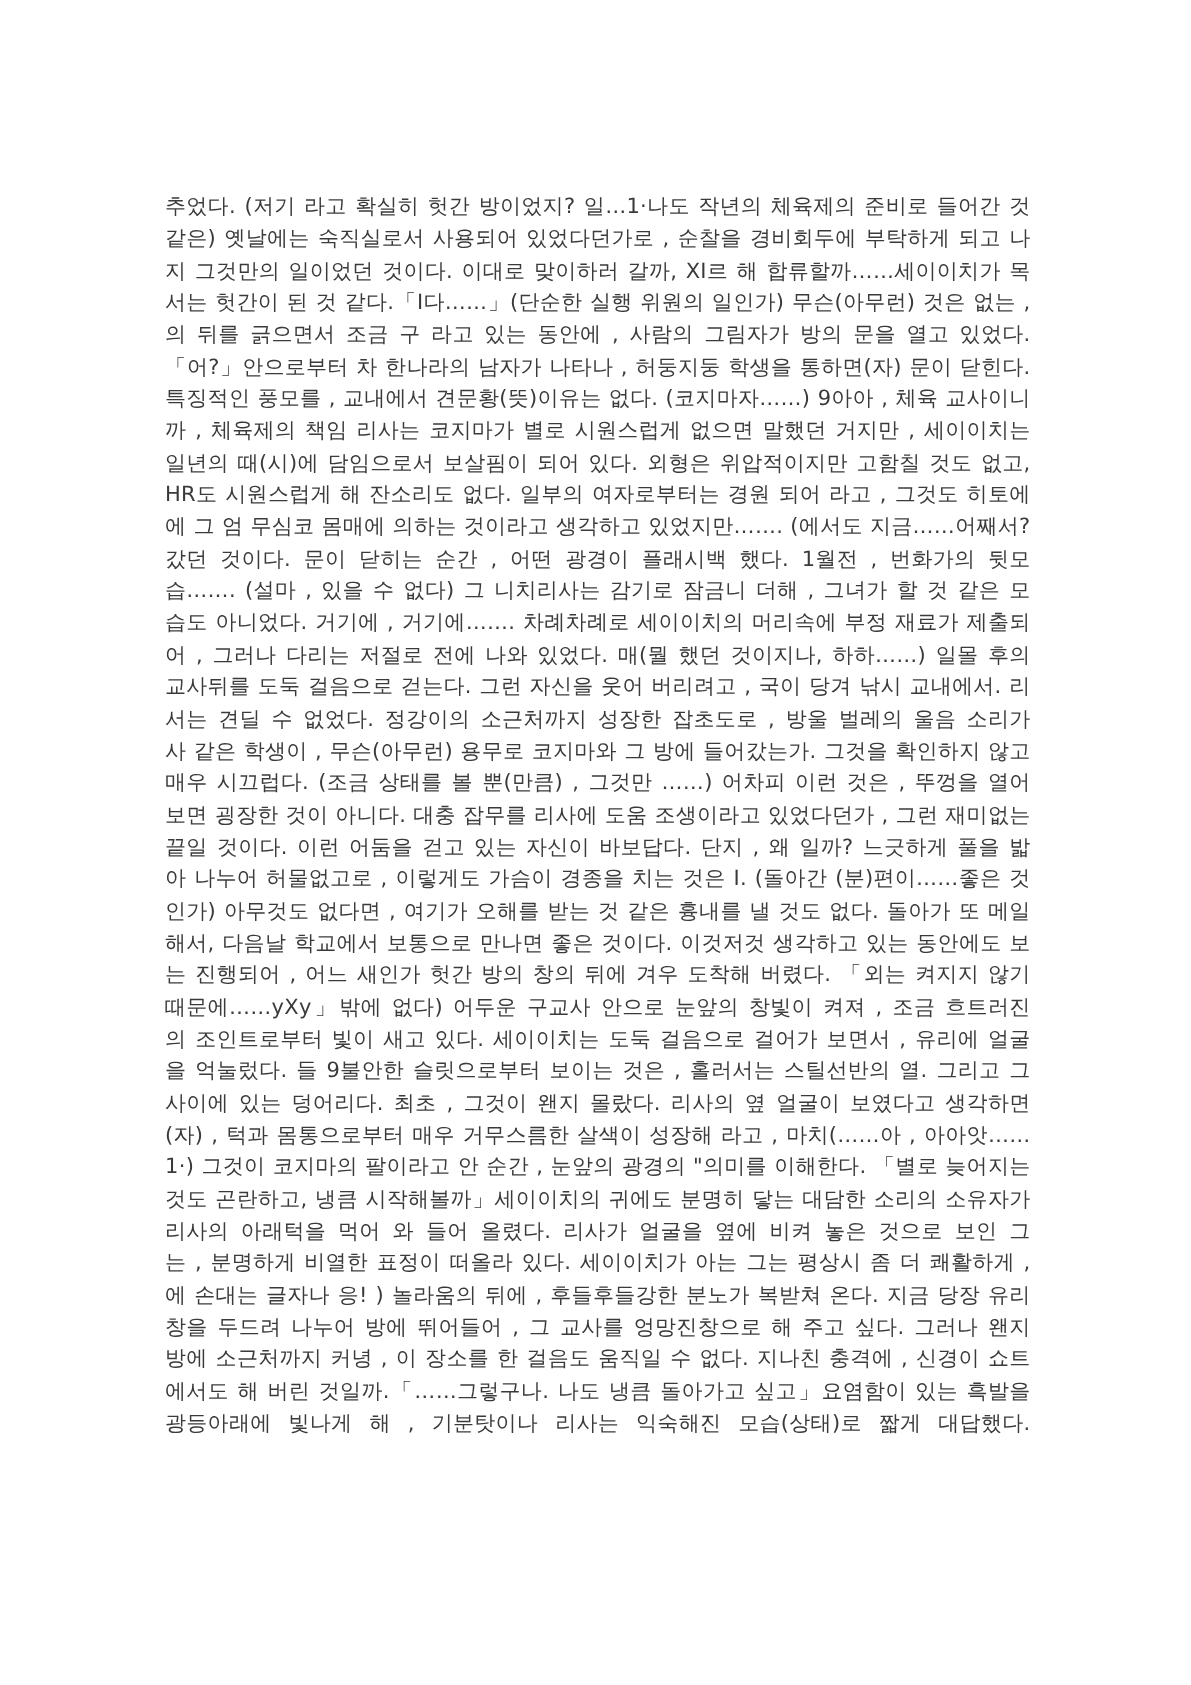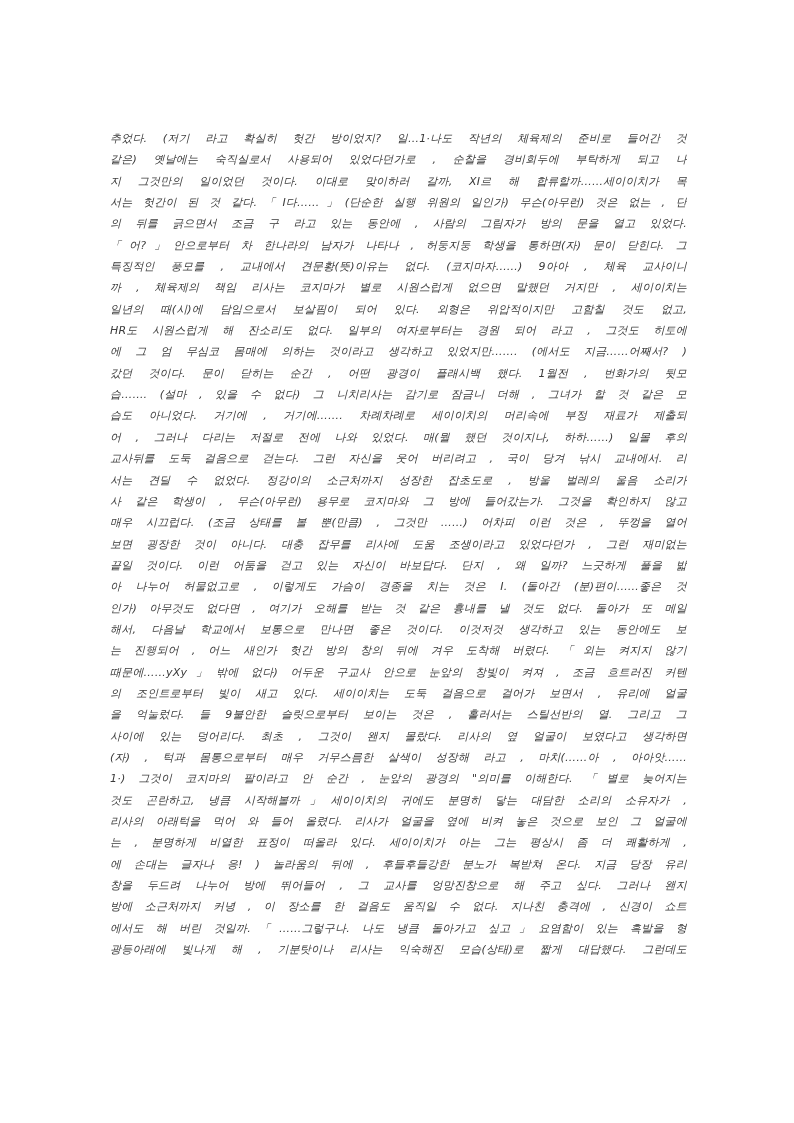--- a/index.html
+++ b/index.html
@@ -15,30 +15,29 @@
     overflow: hidden;
   }
   .text-block {
     position: absolute;
     left: 110px;
     top: 128px;
     width: 577px;
   }
   .text-line {
     font-family: "DejaVu Sans", "Liberation Sans", sans-serif;
-    font-size: 11px;
+    font-size: 14px;
     color: #3a3a3a;
     line-height: 21.35px;
     height: 21.35px;
     overflow: hidden;
     text-align: justify;
     text-align-last: justify;
     word-break: keep-all;
     letter-spacing: 0.2px;
-    font-style: italic;
   }
 </style>
 </head>
 <body>
 
 <div class="page">
   <div class="text-block">
     <div class="text-line">추었다.  (저기 라고 확실히 헛간 방이었지?  일…1·나도 작년의 체육제의 준비로 들어간 것</div>
     <div class="text-line">같은) 옛날에는  숙직실로서 사용되어 있었다던가로 ,  순찰을 경비회두에 부탁하게 되고 나</div>
     <div class="text-line">지 그것만의 일이었던 것이다.  이대로 맞이하러 갈까,  XI르 해 합류할까……세이이치가 목</div>

